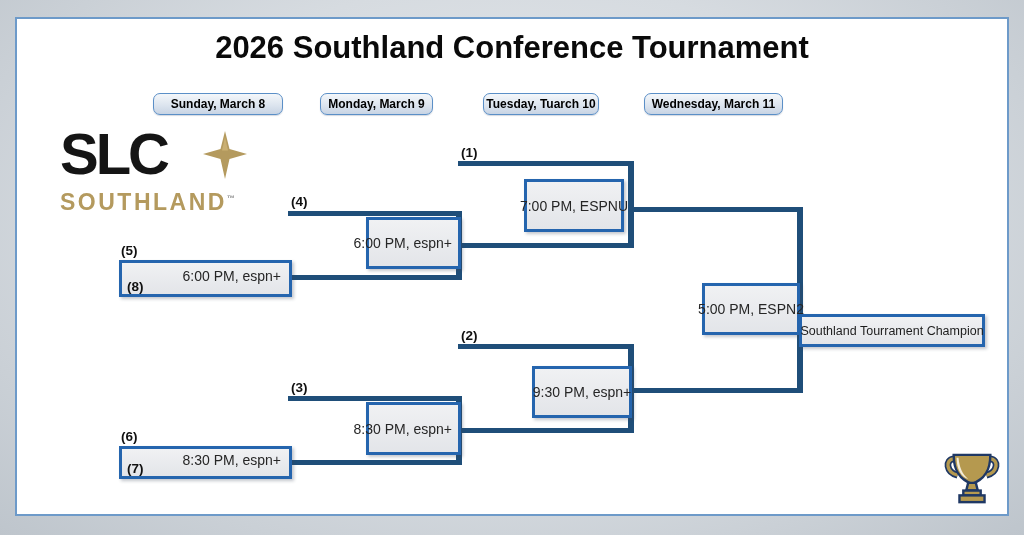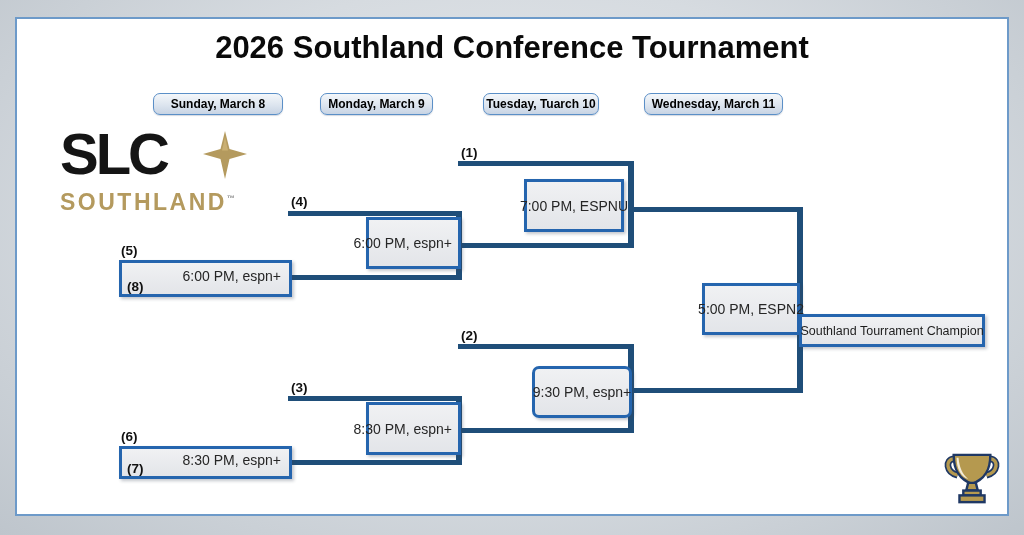--- a/index.html
+++ b/index.html
@@ -114,21 +114,21 @@
   <div class="gbox rightal" style="left:366px;top:217px;width:95px;height:52px;">
     <span class="time">6:00 PM, espn+</span>
   </div>
   <div class="gbox rightal" style="left:366px;top:402px;width:95px;height:53px;">
     <span class="time">8:30 PM, espn+</span>
   </div>
 
   <div class="gbox center" style="left:524px;top:179px;width:100px;height:53px;">
     <span class="time">7:00 PM, ESPNU</span>
   </div>
-  <div class="gbox center" style="left:532px;top:366px;width:100px;height:52px;border-radius:7px;">
+  <div class="gbox center" style="left:532px;top:366px;width:100px;height:52px;">
     <span class="time">9:30 PM, espn+</span>
   </div>
 
   <div class="gbox center" style="left:702px;top:283px;width:98px;height:52px;">
     <span class="time">5:00 PM, ESPN2</span>
   </div>
 
   <div class="champ" style="left:799px;top:314px;width:186px;height:33px;">
     <span>Southland Tourrament Champion</span>
   </div>

